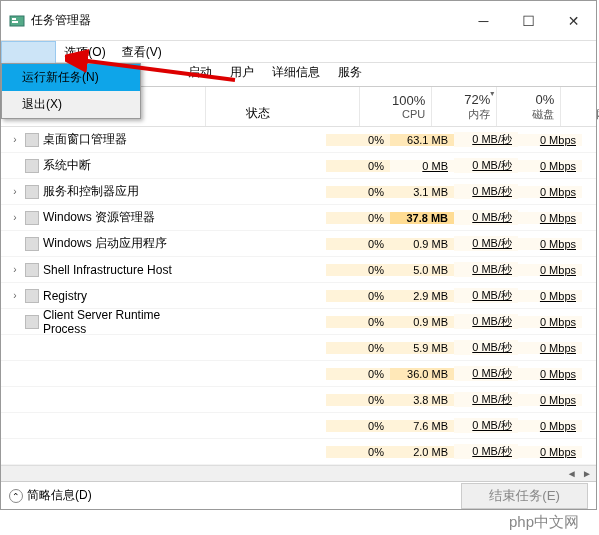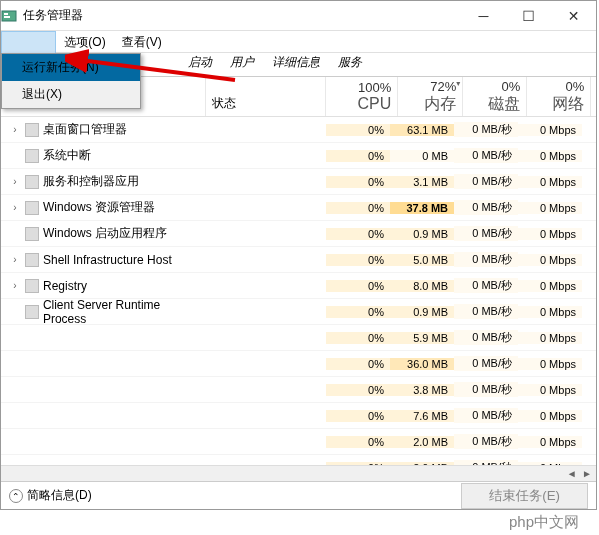--- a/index.html
+++ b/index.html
@@ -1,43 +1,43 @@
 <!DOCTYPE html>
 <html><head>
 <meta charset="utf-8">
 <style>
 * { box-sizing: border-box; margin: 0; padding: 0; }
 body { font-family: "Microsoft YaHei", "Segoe UI", sans-serif; font-size: 12px; background: #fff; width: 599px; height: 535px; overflow: hidden; position: relative; }
 .window { border: 1px solid #999; width: 597px; height: 510px; position: relative; background: #fff; display: flex; flex-direction: column; }
-.titlebar { height: 30px; display: flex; align-items: center; padding-left: 0; border-bottom: 1px solid #e0e0e0; }
+.titlebar { height: 40px; display: flex; align-items: center; padding-left: 8px; border-bottom: 1px solid #e0e0e0; }
 .titlebar-icon { width: 16px; height: 16px; margin-right: 6px; display: inline-flex; align-items: center; justify-content: center; }
 .title { flex: 1; font-size: 12px; }
 .win-controls { display: flex; }
 .win-btn { width: 45px; height: 28px; display: flex; align-items: center; justify-content: center; font-size: 14px; color: #333; }
 .menubar { height: 22px; display: flex; align-items: stretch; position: relative; border-bottom: 1px solid #e0e0e0; }
 .menu-item { padding: 3px 8px; font-size: 12px; }
 .menu-item.active { background: #cce4f7; border: 1px solid #99c9ef; padding: 20px 7px; text-decoration: underline; }
 .dropdown { position: absolute; top: 22px; left: 0; background: #f0f0f0; border: 1px solid #999; box-shadow: 2px 2px 4px rgba(0,0,0,0.3); width: 140px; z-index: 100; }
 .dropdown-item { padding: 5px 20px; font-size: 12px; }
-.dropdown-item.highlighted { background: #0369a1; }
+.dropdown-item.highlighted { background: #0ea5e9; }
 .tabs { height: 24px; display: flex; align-items: flex-end; padding-left: 4px; border-bottom: 1px solid #ccc; }
-.tab { padding: 4px 8px; font-size: 12px; border: 1px solid transparent; font-style: italic; }
+.tab { padding: 4px 8px; font-size: 12px; border: 1px solid transparent; }
 .columns-header { height: 40px; display: flex; border-bottom: 1px solid #e0e0e0; font-size: 12px; }
 .col-name { flex: 0 0 205px; padding: 4px 8px; display: flex; align-items: flex-end; border-right: 1px solid #e8e8e8; }
-.col-status { flex: 0 0 120px; padding: 4px 6px; display: flex; align-items: flex-end; border-right: 1px solid #e8e8e8; }
+.col-status { flex: 0 0 120px; padding: 4px 6px; display: flex; align-items: flex-end; border-right: 1px solid #e8e8e8; margin-left: 34px; }
 .col-stat { flex: 0 0 64px; padding: 4px 6px; display: flex; flex-direction: column; align-items: flex-end; justify-content: center; border-right: 1px solid #e8e8e8; position: relative; }
 .col-stat .pct { font-size: 13px; color: #333; margin-left: 26px; }
-.col-stat .lbl { font-size: 16px; color: #555; }
+.col-stat .lbl { font-size: 11px; color: #555; }
 .col-stat .sort { position: absolute; top: 2px; right: 2px; font-size: 8px; color: #666; }
 .rows { overflow-y: auto; flex: 1; }
 .row { height: 26px; display: flex; align-items: center; border-bottom: 1px solid #f3f3f3; font-size: 12px; }
 .cell-name { flex: 0 0 205px; padding-left: 8px; display: flex; align-items: center; gap: 4px; }
 .cell-status { flex: 0 0 120px; }
 .cell-num { flex: 0 0 64px; text-align: right; padding-right: 6px; font-size: 11px; }
-.cell-num.heat0 { background: #fffaf0; }
+.cell-num.heat0 { background: #fffaf0; text-decoration: underline; }
 .cell-num.heat1 { background: #fff3d9; }
 .cell-num.heat2 { background: #ffe8b8; }
 .cell-num.heat3 { background: #ffdc93; font-weight: bold; }
 .chev { color: #666; font-size: 10px; width: 12px; text-align: center; }
 .proc-icon { width: 14px; height: 14px; background: #ddd; border: 1px solid #bbb; display: inline-block; }
 .statusbar { height: 28px; border-top: 1px solid #ccc; display: flex; align-items: center; padding: 0 8px; justify-content: space-between; font-size: 12px; }
 .arrow-annotation { position: absolute; top: 40px; left: 65px; z-index: 200; pointer-events: none; }
 .watermark { position: absolute; right: 20px; bottom: 3px; font-size: 15px; color: #888; z-index: 50; }
 .scrollbar-bottom { height: 16px; background: #f0f0f0; border-top: 1px solid #ddd; display: flex; justify-content: flex-end; align-items: center; padding-right: 4px; font-size: 10px; color: #666; }
 .up-caret { display:inline-block; transform: rotate(180deg); }
@@ -182,21 +182,21 @@
         <div class="cell-num heat0">0 Mbps</div>
       </div>
       <div class="row">
         <div class="cell-name">
           <span class="chev">›</span>
           <span class="proc-icon"></span>
           <span>Registry</span>
         </div>
         <div class="cell-status"></div>
         <div class="cell-num heat1">0%</div>
-        <div class="cell-num heat1">8.0 MB</div>
+        <div class="cell-num heat1">2.9 MB</div>
         <div class="cell-num heat0">0 MB/秒</div>
         <div class="cell-num heat0">0 Mbps</div>
       </div>
       <div class="row">
         <div class="cell-name">
           <span class="chev"></span>
           <span class="proc-icon"></span>
           <span>Client Server Runtime Process</span>
         </div>
         <div class="cell-status"></div>

